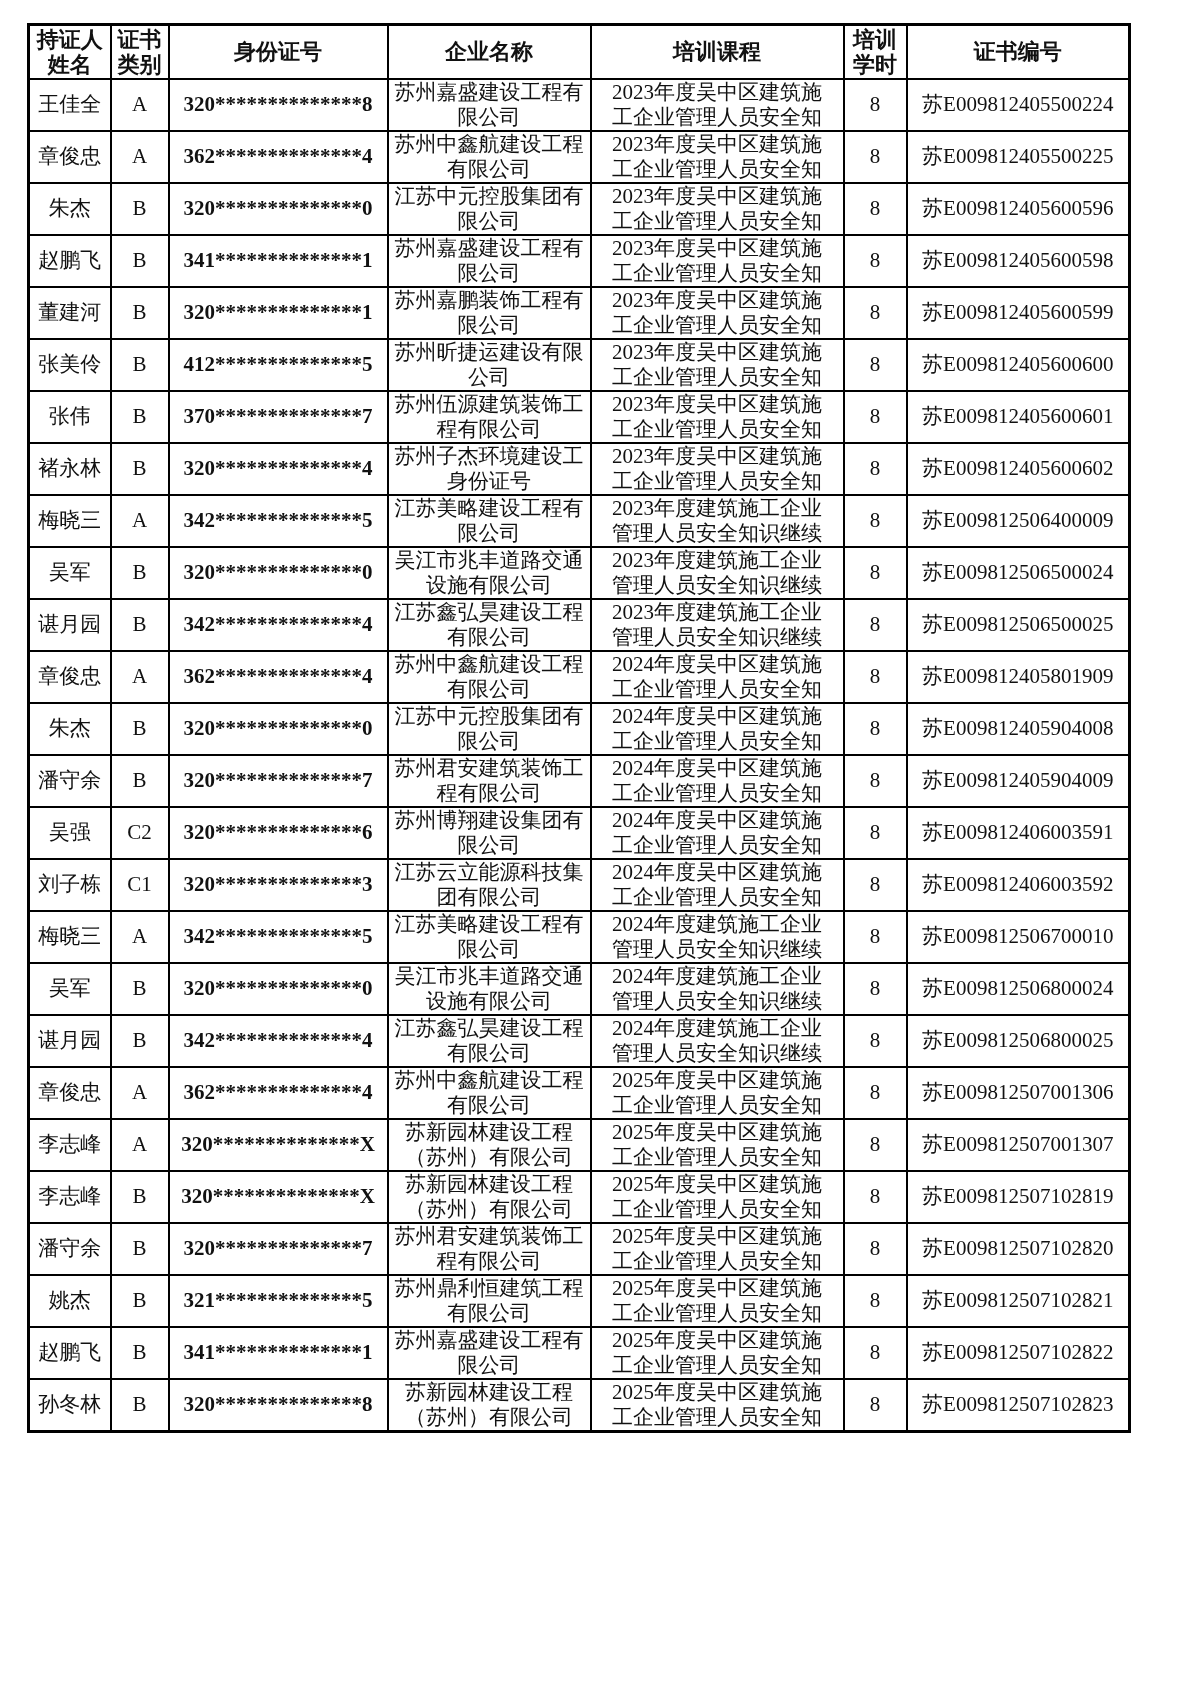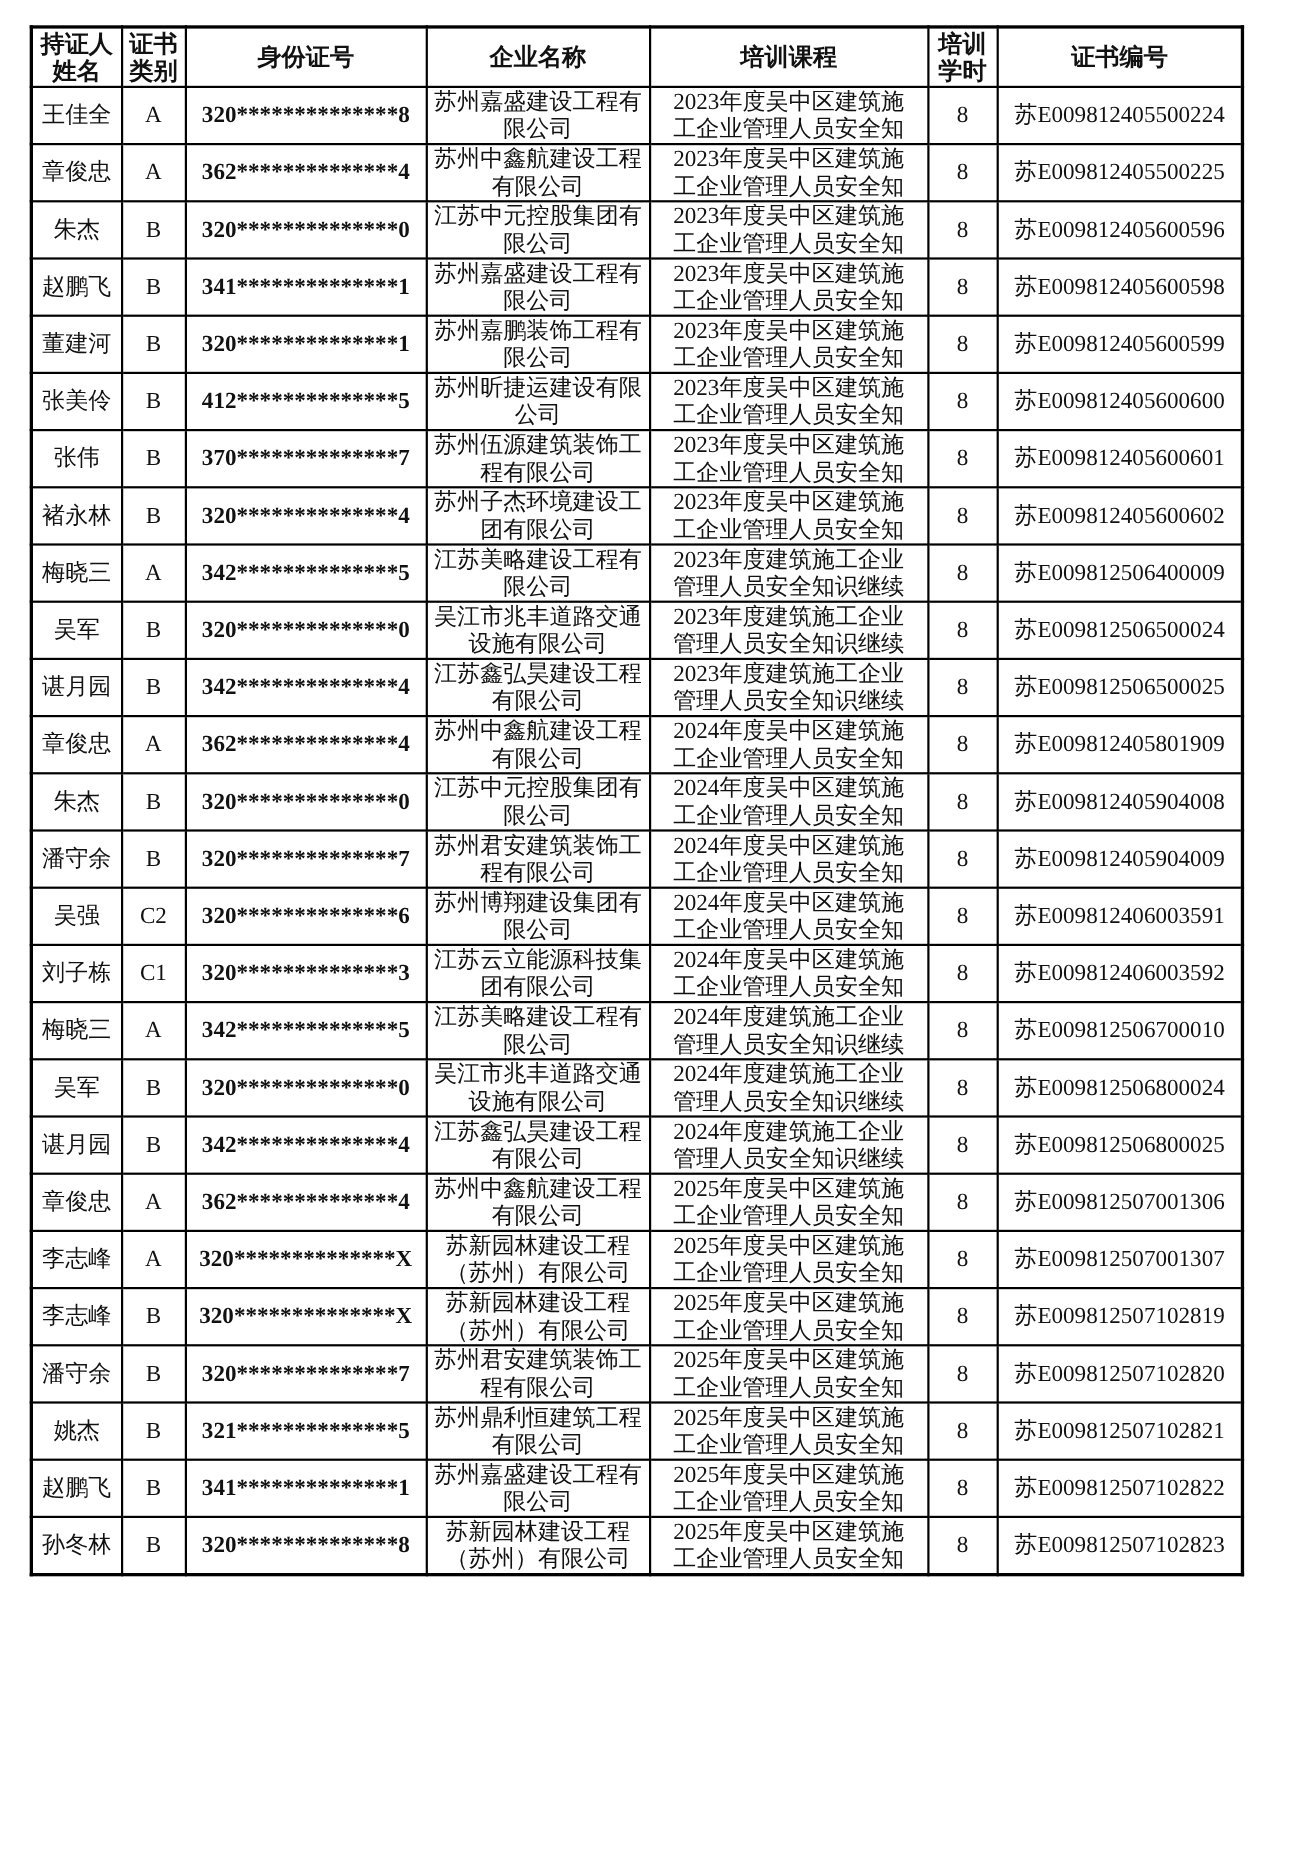--- a/index.html
+++ b/index.html
@@ -157,21 +157,21 @@
           <td class="c4">2023年度吴中区建筑施
 工企业管理人员安全知</td>
           <td class="c5">8</td>
           <td class="c6">苏E009812405600601</td>
         </tr>
         <tr>
           <td class="c0">褚永林</td>
           <td class="c1">B</td>
           <td class="c2">320**************4</td>
           <td class="c3">苏州子杰环境建设工
-团有限公司</td>
+身份证号</td>
           <td class="c4">2023年度吴中区建筑施
 工企业管理人员安全知</td>
           <td class="c5">8</td>
           <td class="c6">苏E009812405600602</td>
         </tr>
         <tr>
           <td class="c0">梅晓三</td>
           <td class="c1">A</td>
           <td class="c2">342**************5</td>
           <td class="c3">江苏美略建设工程有

